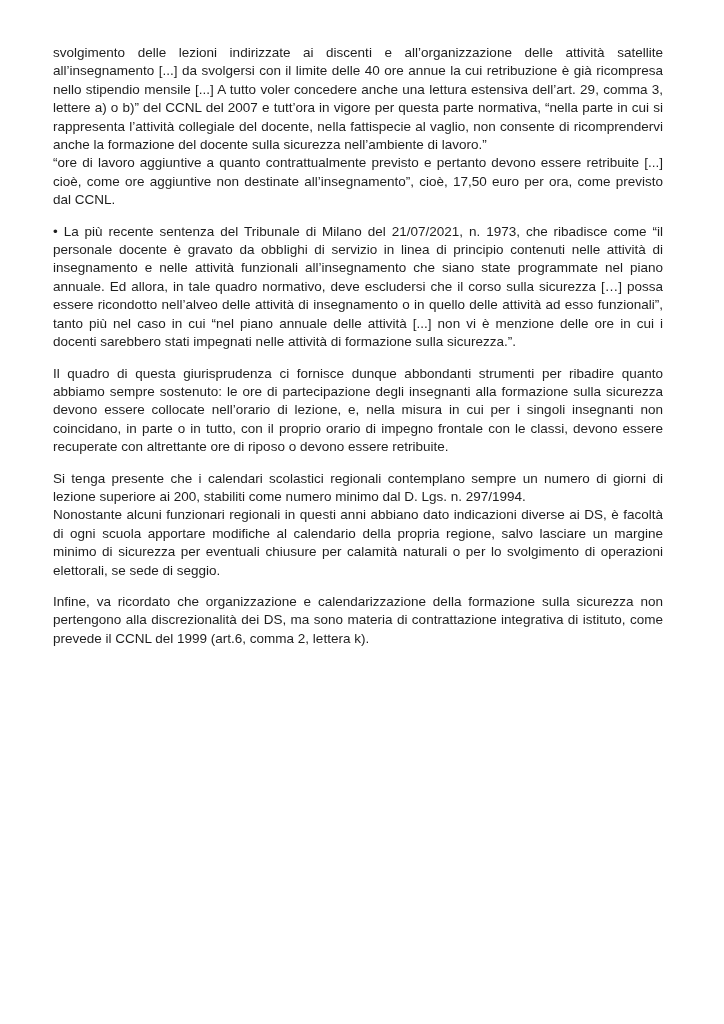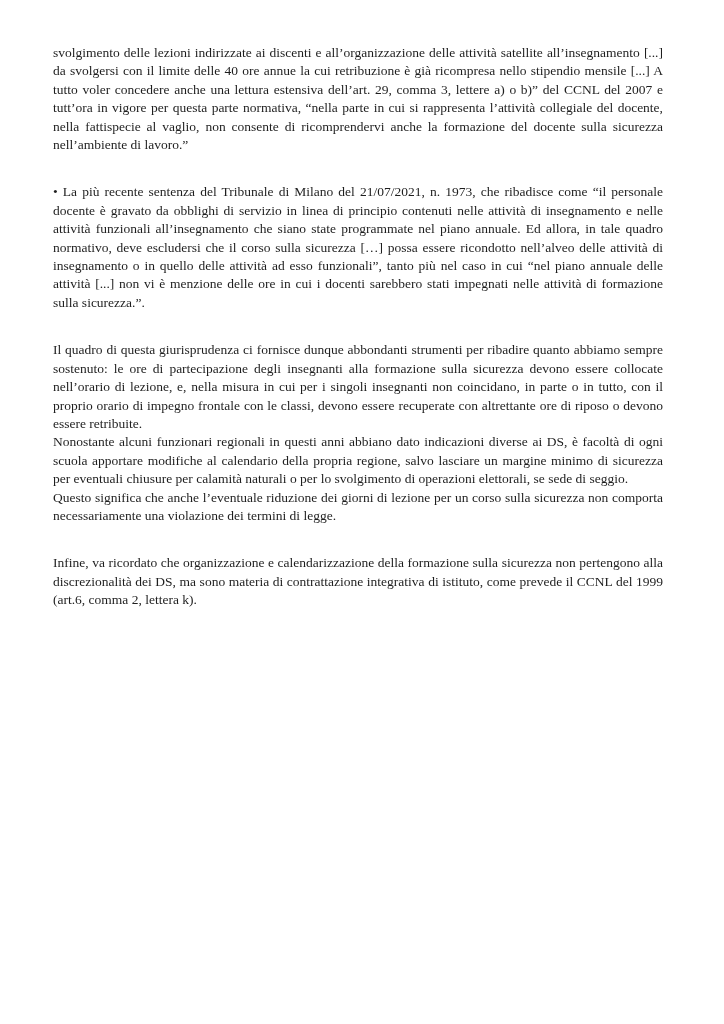--- a/index.html
+++ b/index.html
@@ -12,43 +12,44 @@
     width: 724px;
     height: 1024px;
     background: #ffffff;
     overflow: hidden;
   }
   .content {
     position: absolute;
     left: 53px;
     top: 44px;
     width: 610px;
-    font-family: Liberation Serif, serif;
+    font-family: Liberation Sans, sans-serif;
     font-size: 13.5px;
     line-height: 18.4px;
     color: #1e1e1e;
     -webkit-font-smoothing: antialiased;
   }
   .para {
     margin: 0;
     padding: 0;
     text-align: justify;
     text-justify: inter-word;
     word-spacing: normal;
     hyphens: none;
   }
   .para.gap {
-    margin-top: 29px;
+    margin-top: 13px;
   }
 </style>
 </head>
 <body>
 
 <div class="page">
   <div class="content">
     <p class="para">svolgimento delle lezioni indirizzate ai discenti e all’organizzazione delle attività satellite all’insegnamento [...] da svolgersi con il limite delle 40 ore annue la cui retribuzione è già ricompresa nello stipendio mensile [...] A tutto voler concedere anche una lettura estensiva dell’art. 29, comma 3, lettere a) o b)” del CCNL del 2007 e tutt’ora in vigore per questa parte normativa, “nella parte in cui si rappresenta l’attività collegiale del docente, nella fattispecie al vaglio, non consente di ricomprendervi anche la formazione del docente sulla sicurezza nell’ambiente di lavoro.”</p>
+    <p class="para">“ore di lavoro aggiuntive a quanto contrattualmente previsto e pertanto devono essere retribuite [...] cioè, come ore aggiuntive non destinate all’insegnamento”, cioè, 17,50 euro per ora, come previsto dal CCNL.</p>
     <p class="para gap">• La più recente sentenza del Tribunale di Milano del 21/07/2021, n. 1973, che ribadisce come “il personale docente è gravato da obblighi di servizio in linea di principio contenuti nelle attività di insegnamento e nelle attività funzionali all’insegnamento che siano state programmate nel piano annuale. Ed allora, in tale quadro normativo, deve escludersi che il corso sulla sicurezza […] possa essere ricondotto nell’alveo delle attività di insegnamento o in quello delle attività ad esso funzionali”, tanto più nel caso in cui “nel piano annuale delle attività [...] non vi è menzione delle ore in cui i docenti sarebbero stati impegnati nelle attività di formazione sulla sicurezza.”.</p>
     <p class="para gap">Il quadro di questa giurisprudenza ci fornisce dunque abbondanti strumenti per ribadire quanto abbiamo sempre sostenuto: le ore di partecipazione degli insegnanti alla formazione sulla sicurezza devono essere collocate nell’orario di lezione, e, nella misura in cui per i singoli insegnanti non coincidano, in parte o in tutto, con il proprio orario di impegno frontale con le classi, devono essere recuperate con altrettante ore di riposo o devono essere retribuite.</p>
+    <p class="para gap">Si tenga presente che i calendari scolastici regionali contemplano sempre un numero di giorni di lezione superiore ai 200, stabiliti come numero minimo dal D. Lgs. n. 297/1994.</p>
     <p class="para">Nonostante alcuni funzionari regionali in questi anni abbiano dato indicazioni diverse ai DS, è facoltà di ogni scuola apportare modifiche al calendario della propria regione, salvo lasciare un margine minimo di sicurezza per eventuali chiusure per calamità naturali o per lo svolgimento di operazioni elettorali, se sede di seggio.</p>
-    <p class="para">Questo significa che anche l’eventuale riduzione dei giorni di lezione per un corso sulla sicurezza non comporta necessariamente una violazione dei termini di legge.</p>
     <p class="para gap">Infine, va ricordato che organizzazione e calendarizzazione della formazione sulla sicurezza non pertengono alla discrezionalità dei DS, ma sono materia di contrattazione integrativa di istituto, come prevede il CCNL del 1999 (art.6, comma 2, lettera k).</p>
   </div>
 </div>
 
 </body></html>

